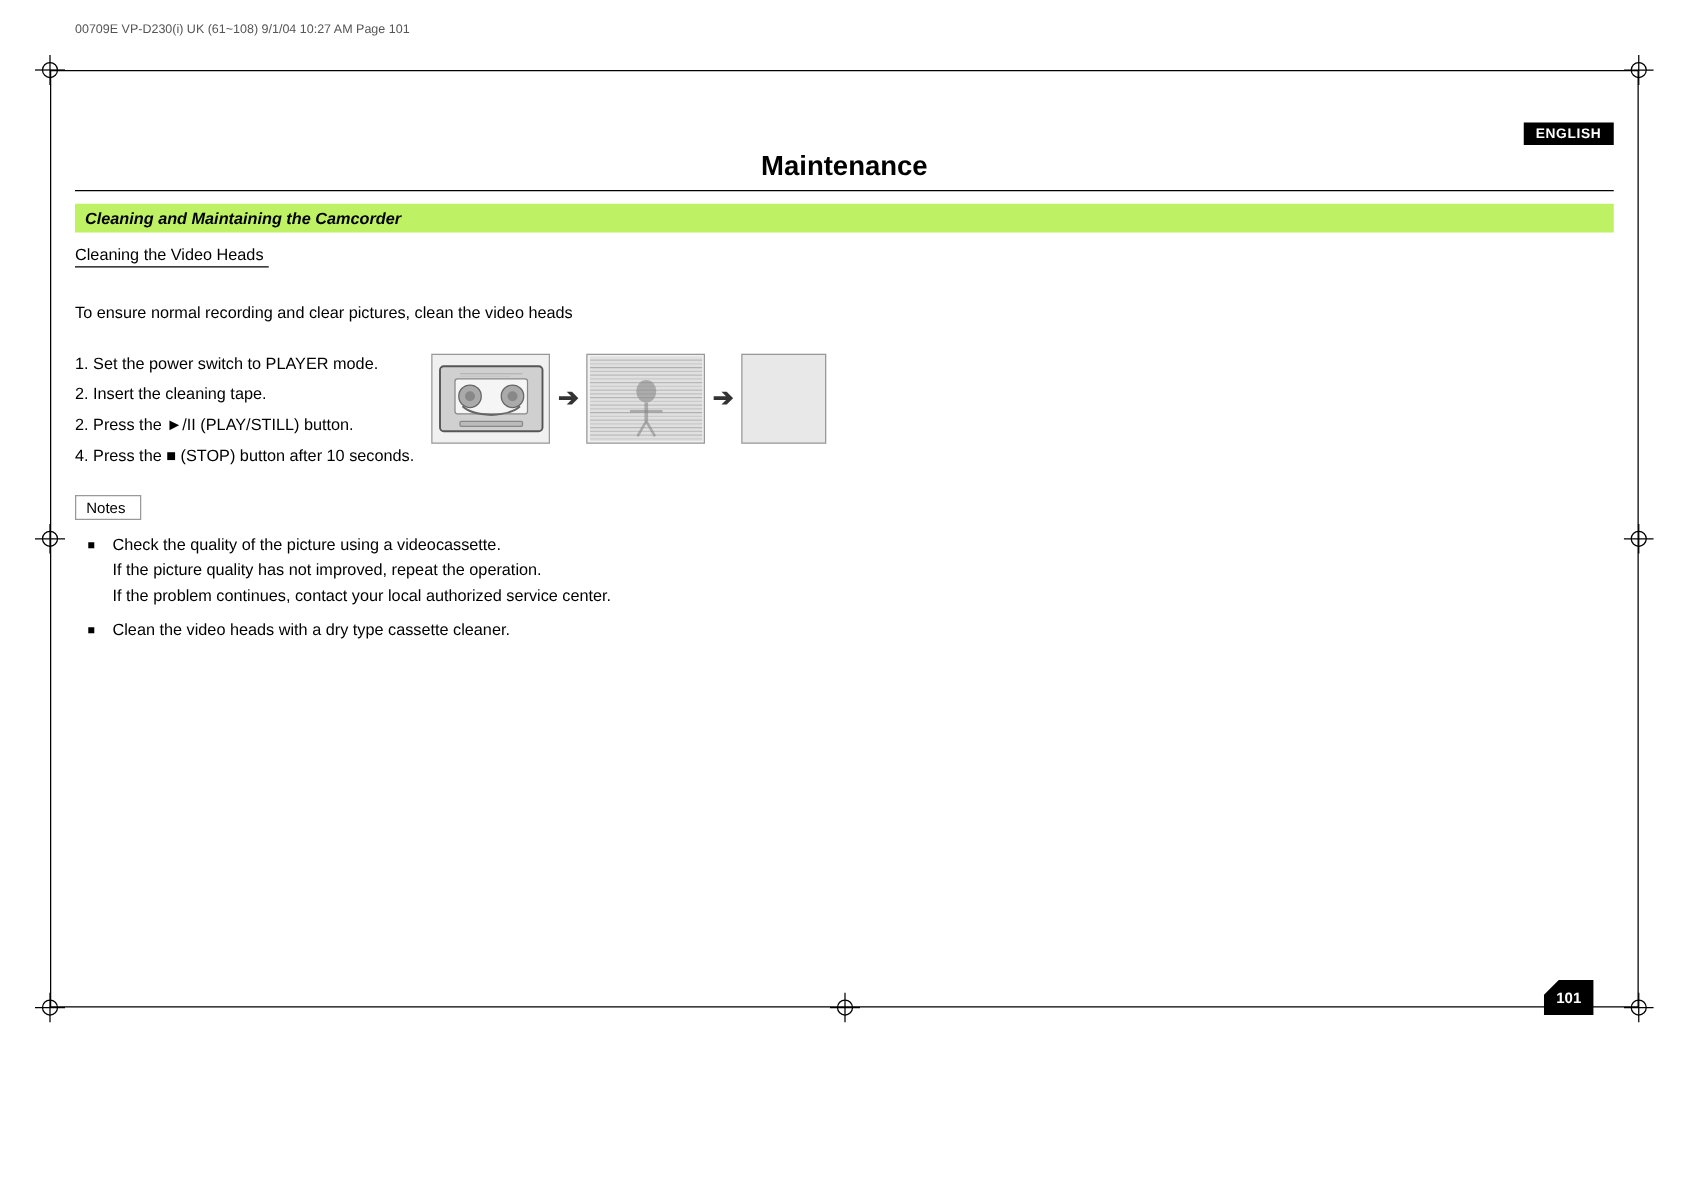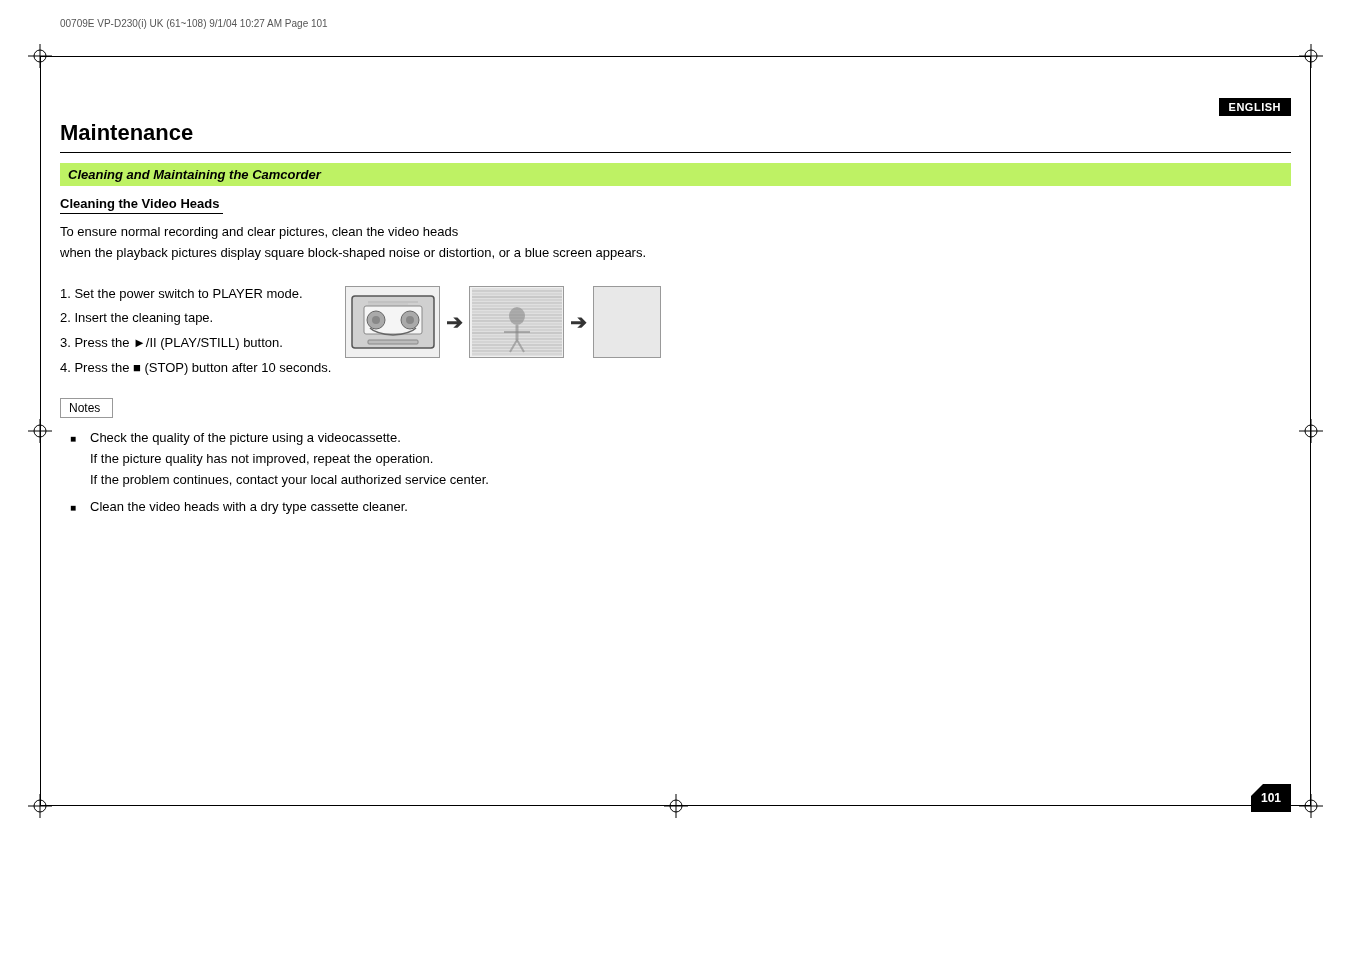--- a/index.html
+++ b/index.html
@@ -54,49 +54,51 @@
     }
 
     
     .page-title {
       font-size: 22px;
       font-weight: bold;
       color: #000000;
       margin-bottom: 10px;
       border-bottom: 1.5px solid #000;
       padding-bottom: 6px;
+      text-align: center;
     }
 
     
     .section-header {
       background: #bef264;
       padding: 4px 8px;
       font-style: italic;
       font-weight: bold;
       font-size: 13px;
       margin-bottom: 10px;
       color: #000;
     }
 
     
     .subsection-header {
-      font-weight: bold;
+      font-weight: normal;
       font-size: 13px;
       border-bottom: 1.5px solid #000;
       padding-bottom: 2px;
       margin-bottom: 8px;
       display: inline-block;
       padding-right: 4px;
     }
 
     
     .intro-text {
       font-size: 13px;
       line-height: 1.6;
       margin-bottom: 18px;
+      margin-top: 18px;
     }
 
     
     .steps-row {
       display: flex;
       align-items: flex-start;
       gap: 14px;
       margin-bottom: 18px;
     }
 
@@ -180,21 +182,21 @@
       font-size: 10px;
       position: absolute;
       left: 0;
       top: 3px;
     }
 
     
     .page-number {
       position: absolute;
       bottom: 50px;
-      right: 60px;
+      right: 76px;
       background: #000;
       clip-path: polygon(12px 0%, 100% 0%, 100% 100%, 0% 100%, 0% 12px);
       width: 40px;
       height: 28px;
       display: flex;
       align-items: center;
       justify-content: center;
     }
 
     .page-number-text {
@@ -345,31 +347,30 @@
     
     <div class="section-header">Cleaning and Maintaining the Camcorder</div>
 
     
     <div class="subsection-header">Cleaning the Video Heads</div>
     <br>
 
     
     <div class="intro-text">
       <span>To ensure normal recording and clear pictures, clean the video heads</span><br>
-      <span>when the playback pictures display square block-shaped noise or distortion, or a blue screen appears.</span>
     </div>
 
     
     <div class="steps-row">
 
       <div>
         <ol class="steps-list">
           <li>1.  Set the power switch to PLAYER mode.</li>
           <li>2.  Insert the cleaning tape.</li>
-          <li>3.  Press the ►/II (PLAY/STILL) button.</li>
+          <li>2.  Press the ►/II (PLAY/STILL) button.</li>
           <li>4.  Press the ■ (STOP) button after 10 seconds.</li>
         </ol>
       </div>
 
       <div class="images-container">
 
         <div class="image-box image-box-1">
           <svg class="cassette-svg" viewBox="0 0 90 68">
 
             <rect x="4" y="8" width="82" height="52" rx="3" fill="#d0d0d0" stroke="#555" stroke-width="1.5"></rect>

